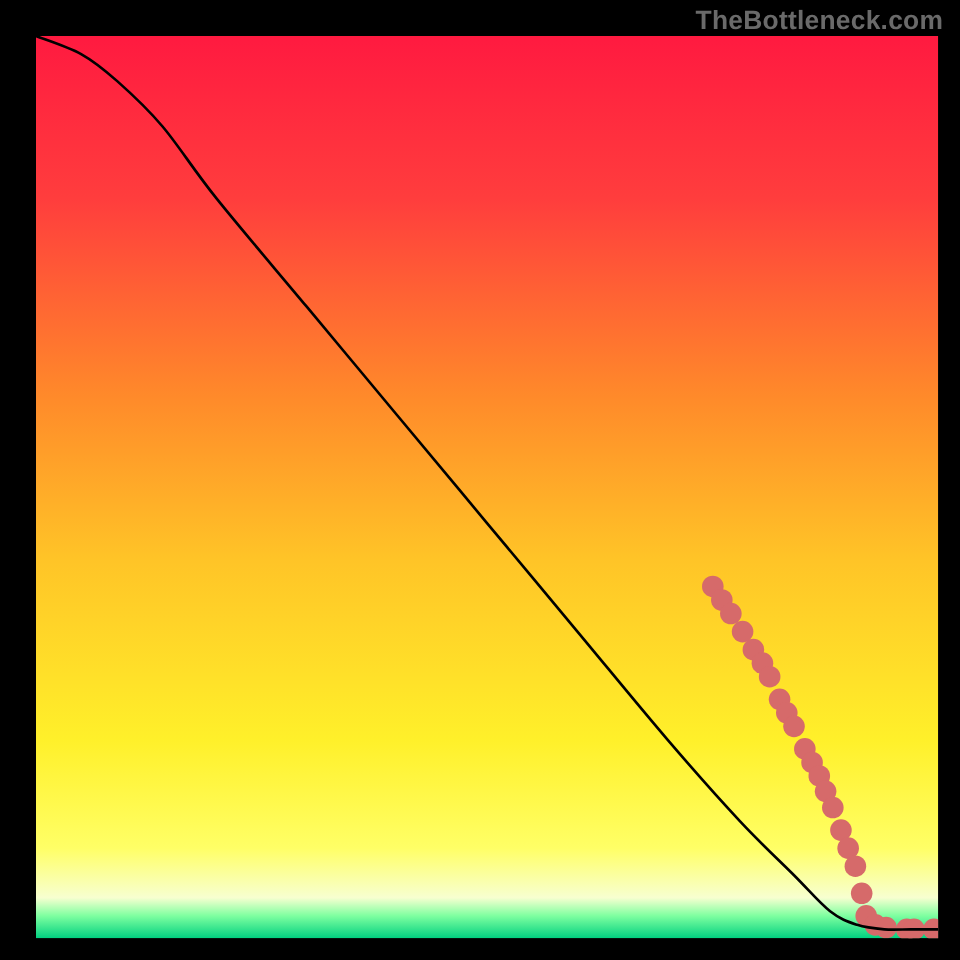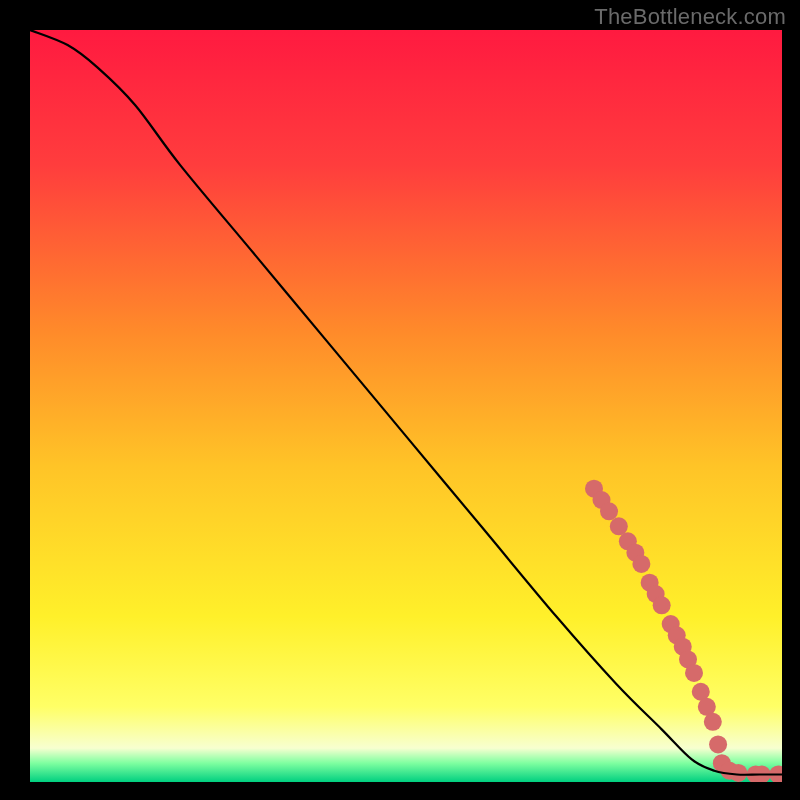--- a/index.html
+++ b/index.html
@@ -17,21 +17,21 @@
     height: 800px;
     background: #000;
     position: relative;
   }
   .watermark {
     position: absolute;
     top: 4px;
     right: 14px;
     color: #6a6a6a;
     font-size: 22px;
-    font-weight: 400;
+    font-weight: 700;
     letter-spacing: 0.2px;
     z-index: 3;
   }
   .plot-area {
     position: absolute;
     left: 30px;
     top: 30px;
     width: 752px;
     height: 752px;
     overflow: hidden;

